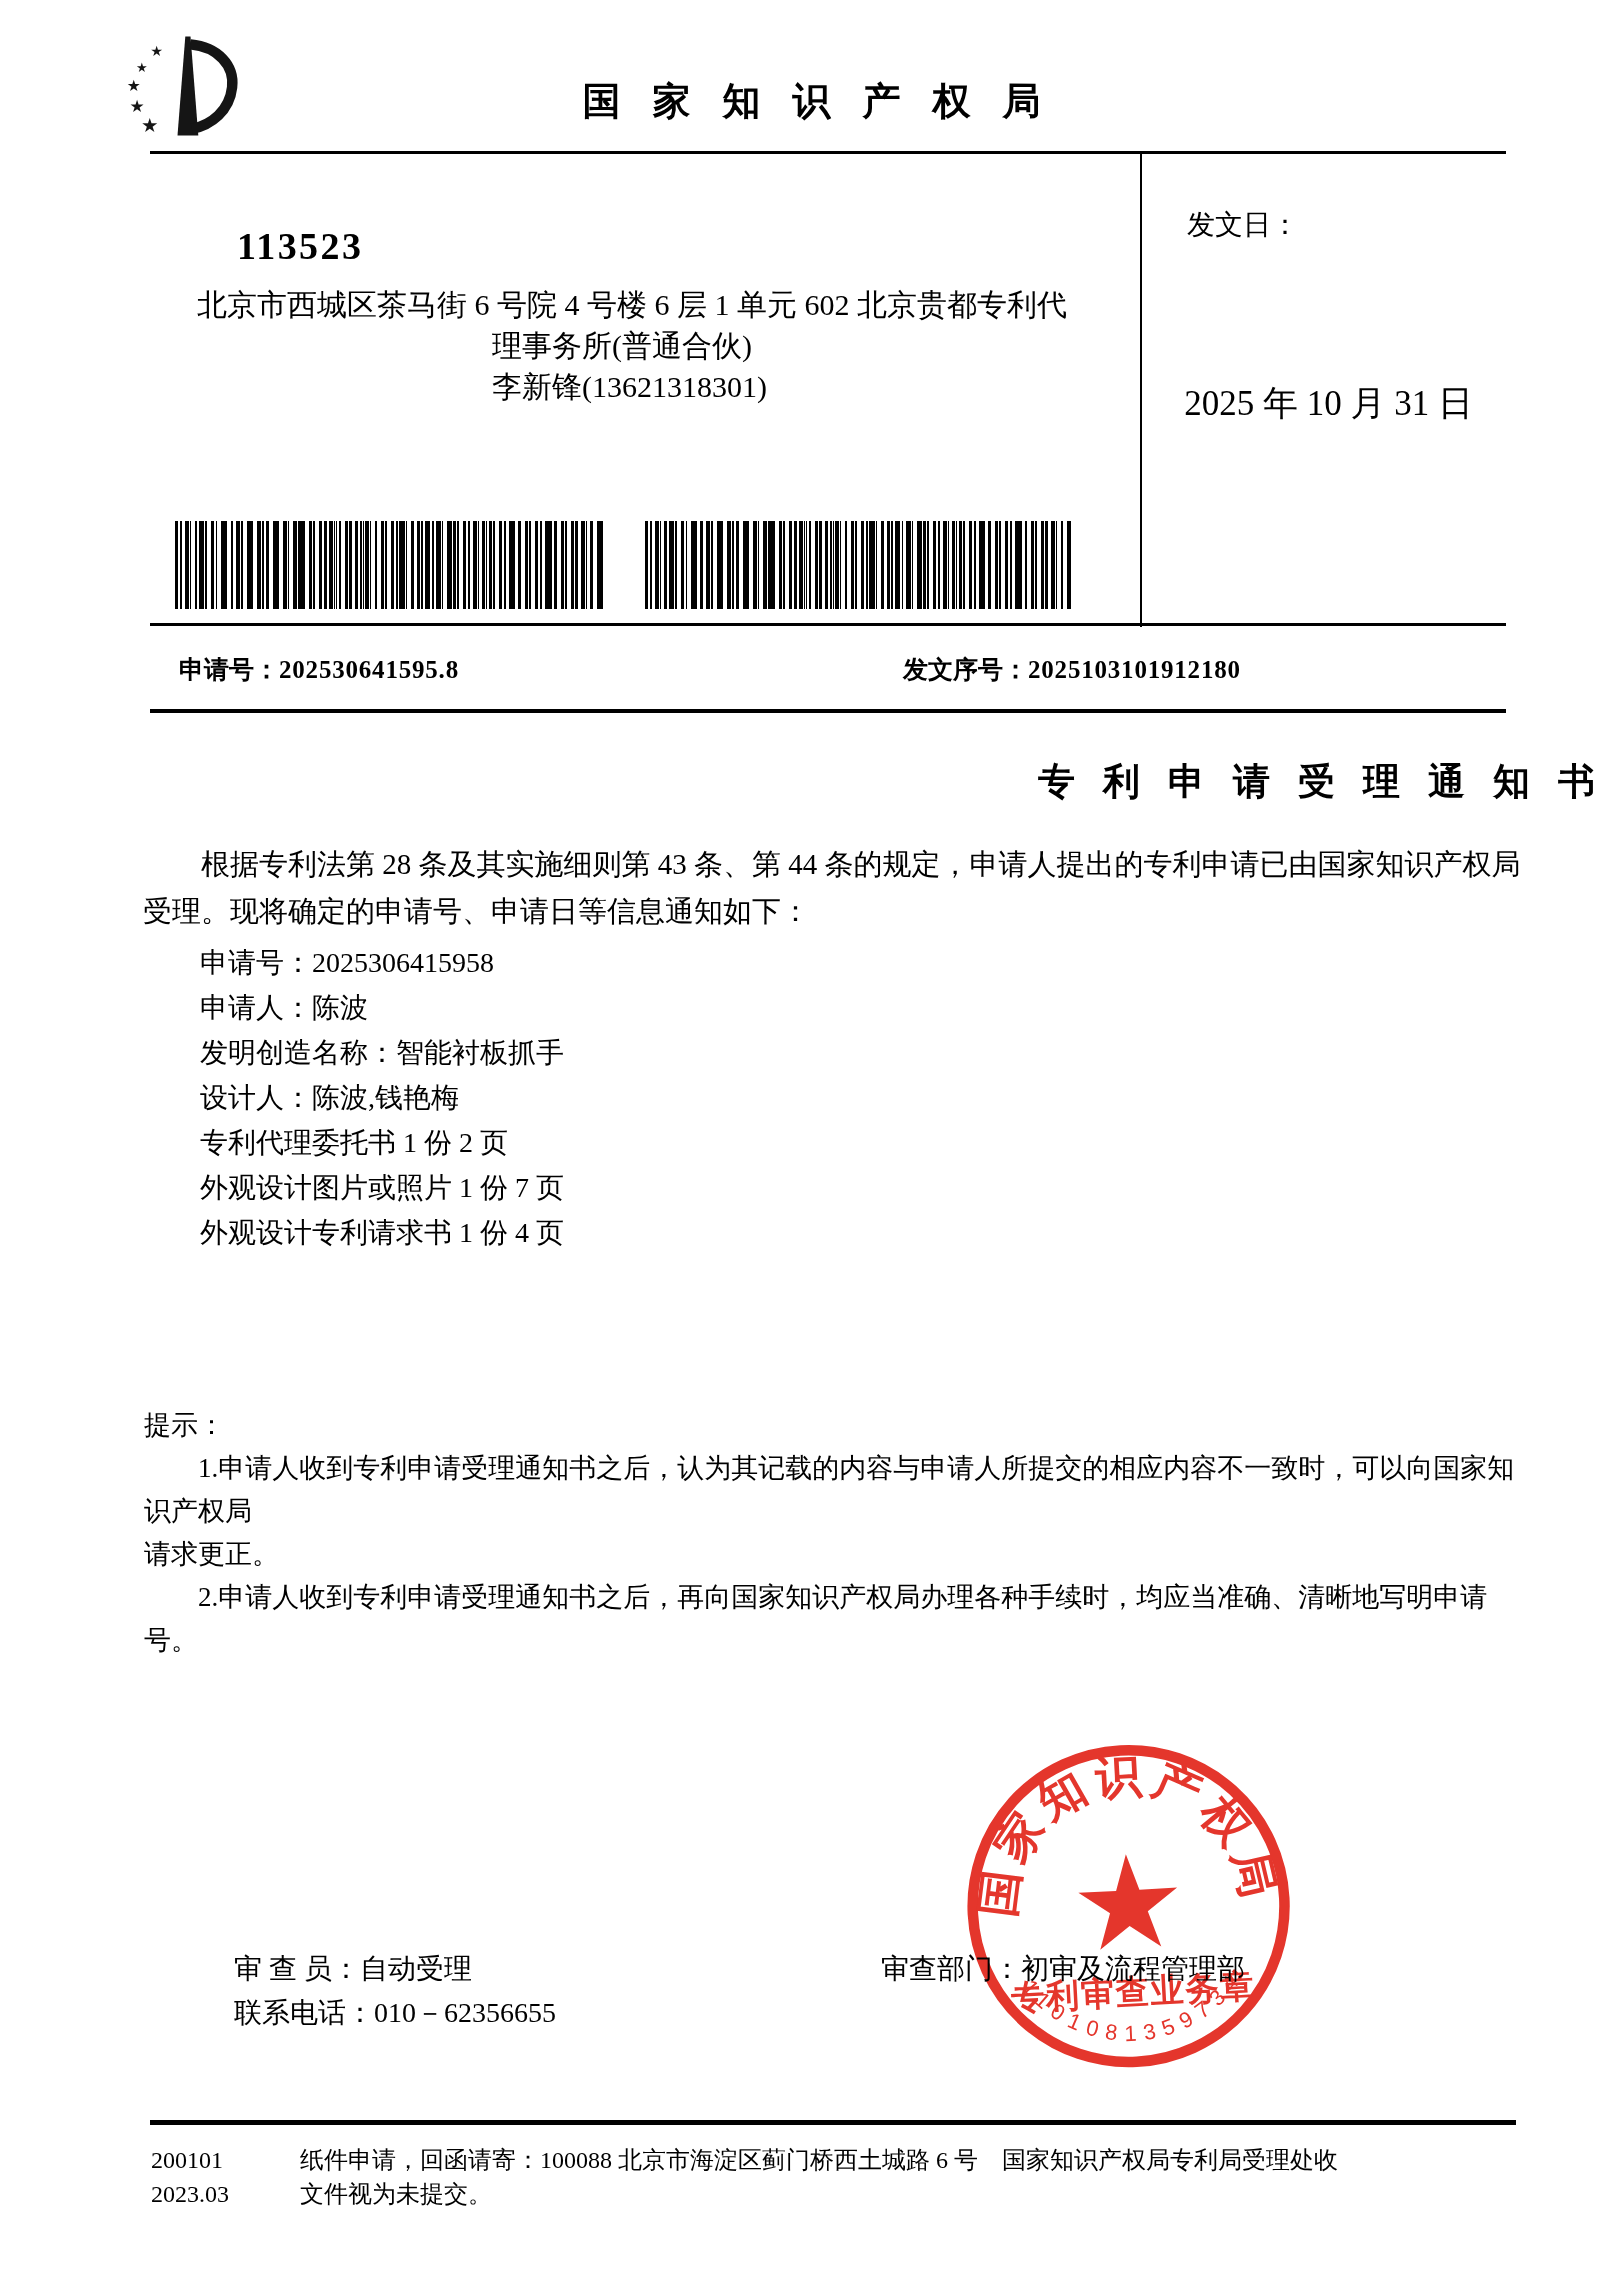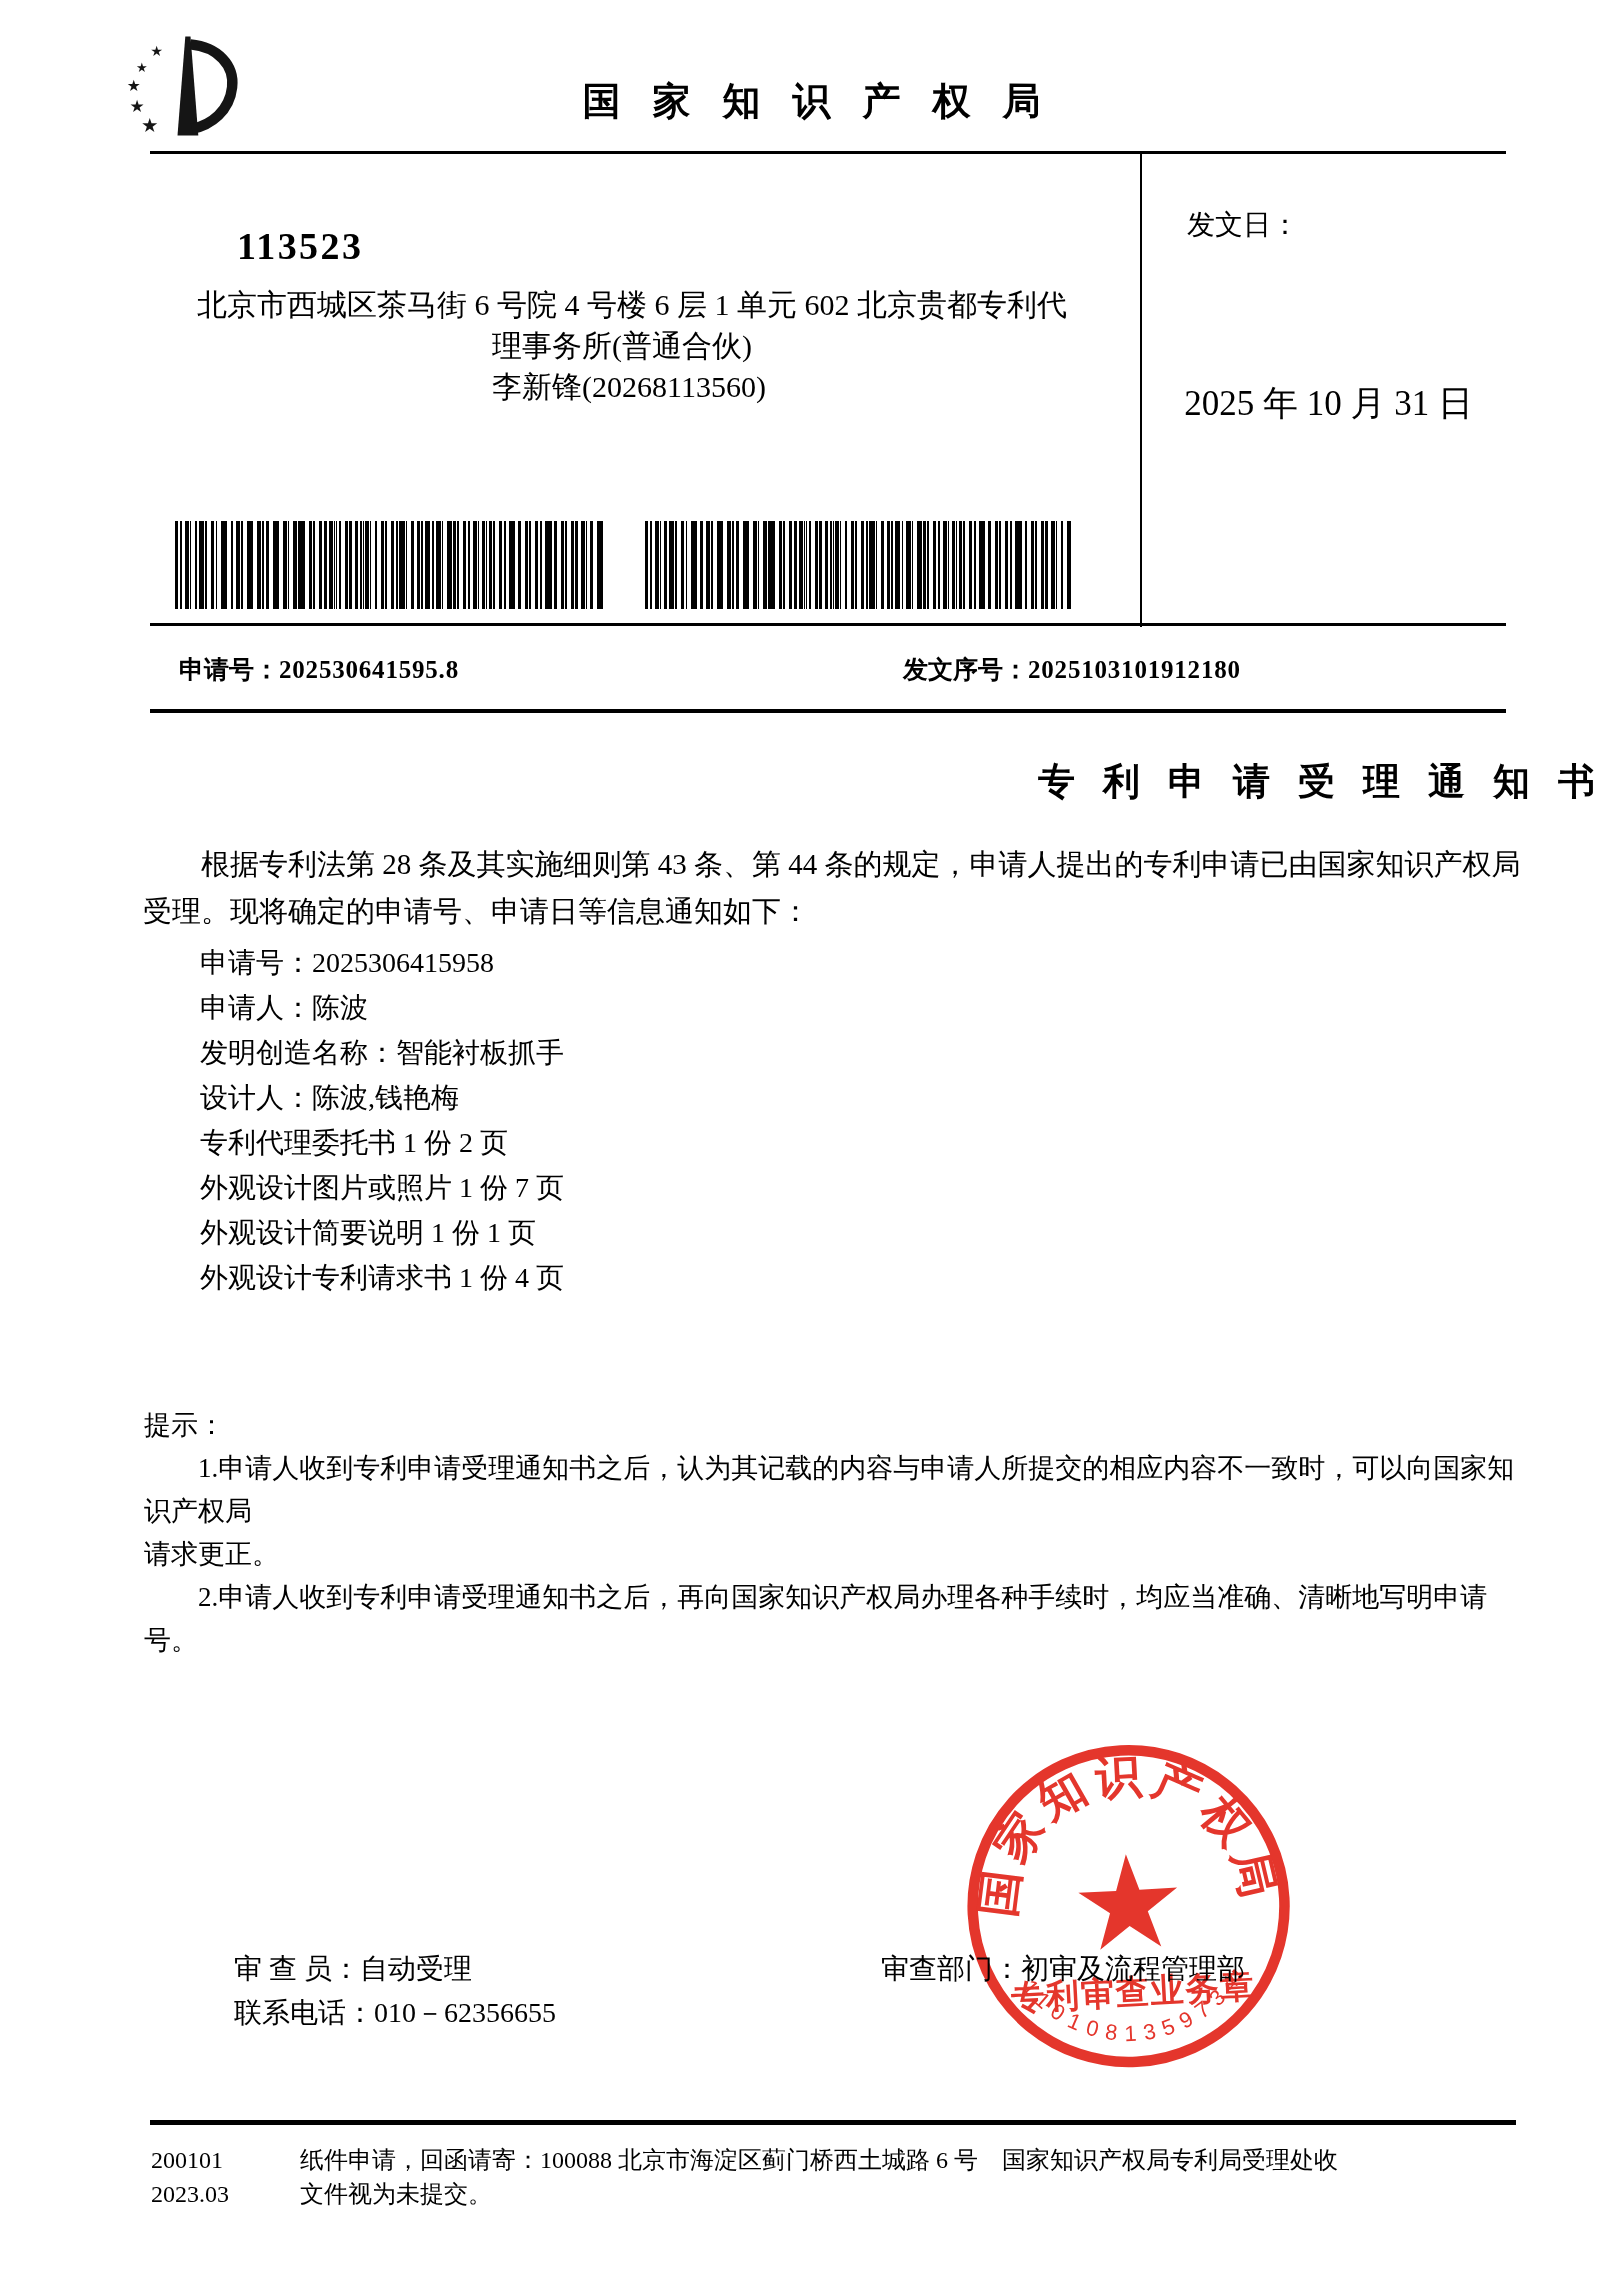--- a/index.html
+++ b/index.html
@@ -68,21 +68,21 @@
   <div class="hrule" style="left:150px;top:151px;width:1356px;height:3.2px;"></div>
 
   <div class="vdivider"></div>
   <div class="dispatch-label">发文日：</div>
   <div class="dispatch-date">2025 年 10 月 31 日</div>
 
   <div class="postal-code">113523</div>
   <div class="address">
     <div>北京市西城区茶马街 6 号院 4 号楼 6 层 1 单元 602 北京贵都专利代</div>
     <div class="cont">理事务所(普通合伙)</div>
-    <div class="cont">李新锋(20268113560)</div>
+    <div class="cont">李新锋(13621318301)</div>
   </div>
 
   <div class="barcode left"></div>
   <div class="barcode right"></div>
 
   <div class="hrule" style="left:150px;top:623px;width:1356px;height:3.2px;"></div>
 
   <div class="numrow" style="left:179px;">
     <span class="lbl">申请号：</span><span class="val">202530641595.8</span>
   </div>
@@ -99,21 +99,20 @@
     <div>受理。现将确定的申请号、申请日等信息通知如下：</div>
   </div>
 
   <div class="details">
     <div>申请号：2025306415958</div>
     <div>申请人：陈波</div>
     <div>发明创造名称：智能衬板抓手</div>
     <div>设计人：陈波,钱艳梅</div>
     <div>专利代理委托书 1 份 2 页</div>
     <div>外观设计图片或照片 1 份 7 页</div>
-    <div>外观设计简要说明 1 份 1 页</div>
     <div>外观设计专利请求书 1 份 4 页</div>
   </div>
 
   <div class="tips">
     <div>提示：</div>
     <div class="ind">1.申请人收到专利申请受理通知书之后，认为其记载的内容与申请人所提交的相应内容不一致时，可以向国家知识产权局</div>
     <div>请求更正。</div>
     <div class="ind">2.申请人收到专利申请受理通知书之后，再向国家知识产权局办理各种手续时，均应当准确、清晰地写明申请号。</div>
   </div>
 

